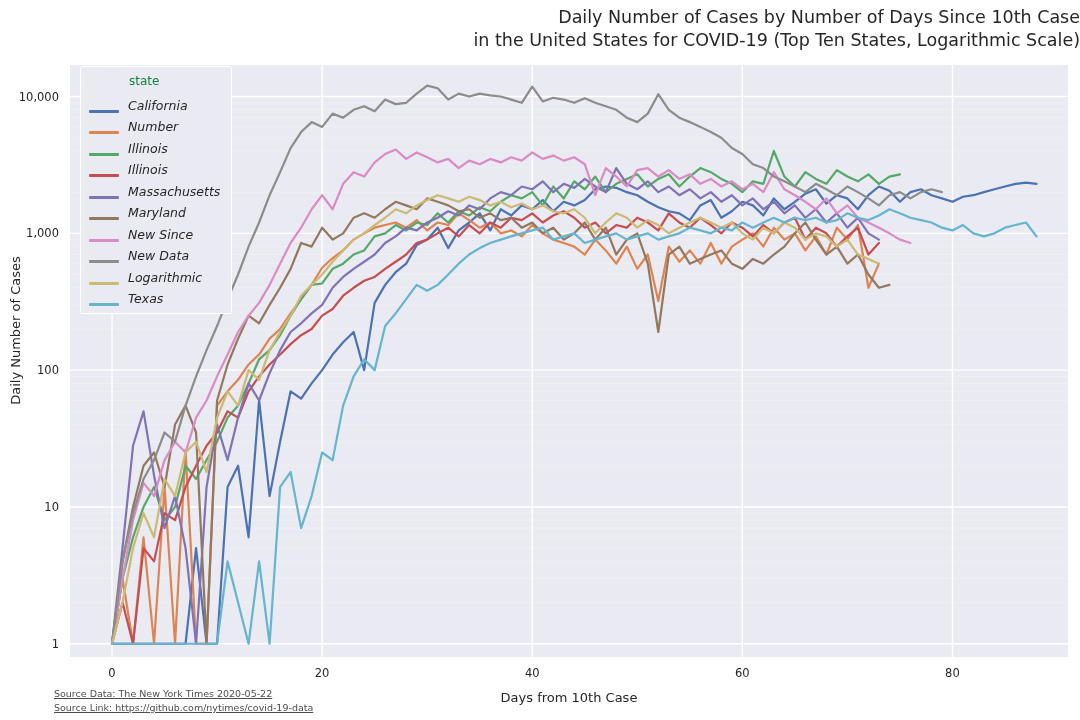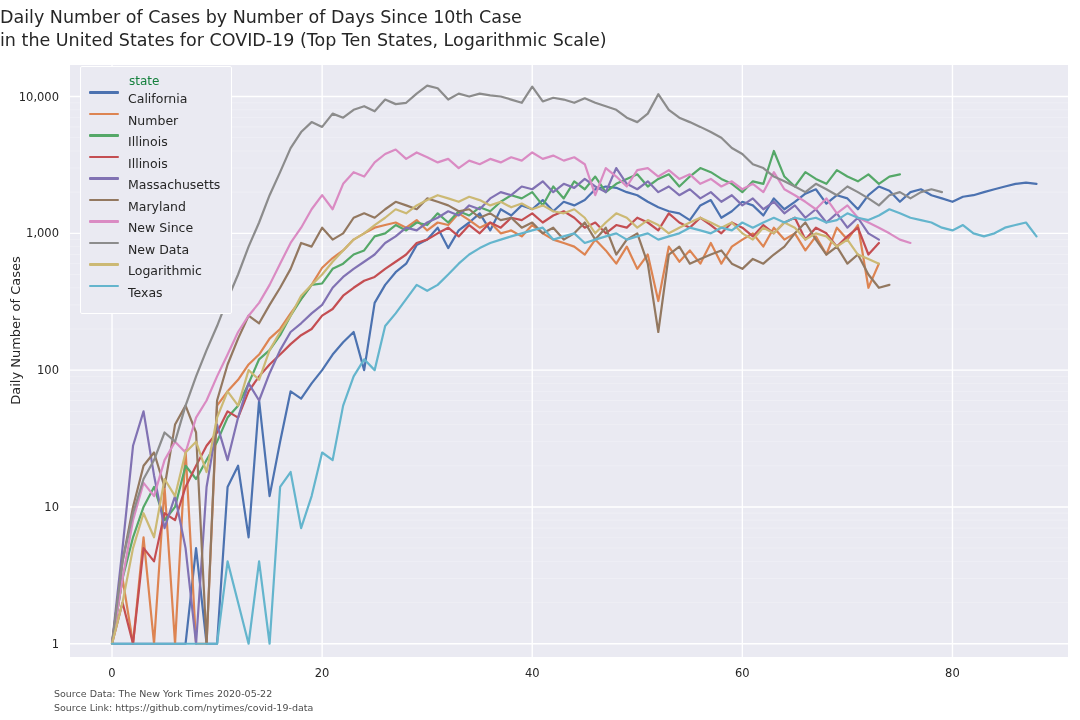--- a/index.html
+++ b/index.html
@@ -20,21 +20,21 @@
     left: 0; top: 0;
     width: 1080px;
     height: 720px;
     background: #ffffff;
   }
   .title-block {
     position: absolute;
     left: 0;
     top: 6px;
     width: 1080px;
-    text-align: left;
+    text-align: right;
     font-size: 17.5px;
     line-height: 23px;
     color: #262626;
     white-space: pre-line;
   }
   #plot-svg {
     position: absolute;
     left: 0;
     top: 0;
   }
@@ -65,20 +65,21 @@
     color: #262626;
   }
   .source-block {
     position: absolute;
     left: 54px;
     top: 687px;
     font-size: 9.5px;
     line-height: 14px;
     color: #4d4d4d;
     white-space: pre-line;
+    text-decoration: underline;
   }
   .tick-label {
     font-size: 11.5px;
     fill: #262626;
     font-family: "DejaVu Sans", "Liberation Sans", sans-serif;
   }
   .legend-box {
     position: absolute;
     left: 80px;
     top: 66px;
@@ -89,22 +90,23 @@
     border-radius: 2px;
     box-sizing: border-box;
   }
   .legend-title {
     font-size: 12px;
     color: #15803d;
     margin: 1px 0 3px 40px;
   }
   .legend-row {
     display: flex;
-    align-items: flex-start;
+    align-items: flex-end;
     height: 21.5px;
+    font-style: italic;
   }
   .legend-swatch {
     width: 30px;
     height: 2.6px;
     border-radius: 1px;
     margin-right: 9px;
     flex: 0 0 auto;
   }
   .legend-label {
     font-size: 12.5px;
@@ -247,17 +249,18 @@
           <div class="legend-swatch" style="background: rgb(204, 185, 116);"></div>
           <div class="legend-label">Logarithmic</div>
         </div>
         <div class="legend-row">
           <div class="legend-swatch" style="background: rgb(100, 181, 205);"></div>
           <div class="legend-label">Texas</div>
         </div>
       </div>
   </div>
 
+  <div class="xlabel">Days from 10th Case</div>
 
   <div class="source-block">Source Data: The New York Times 2020-05-22
 Source Link: https://github.com/nytimes/covid-19-data</div>
 
 </div>
 
 </body></html>

